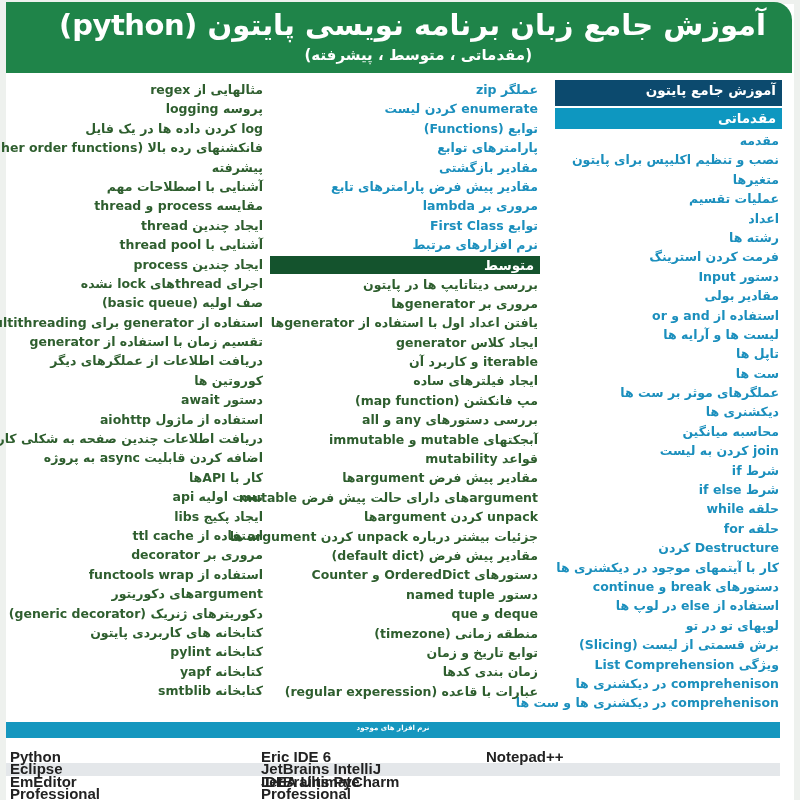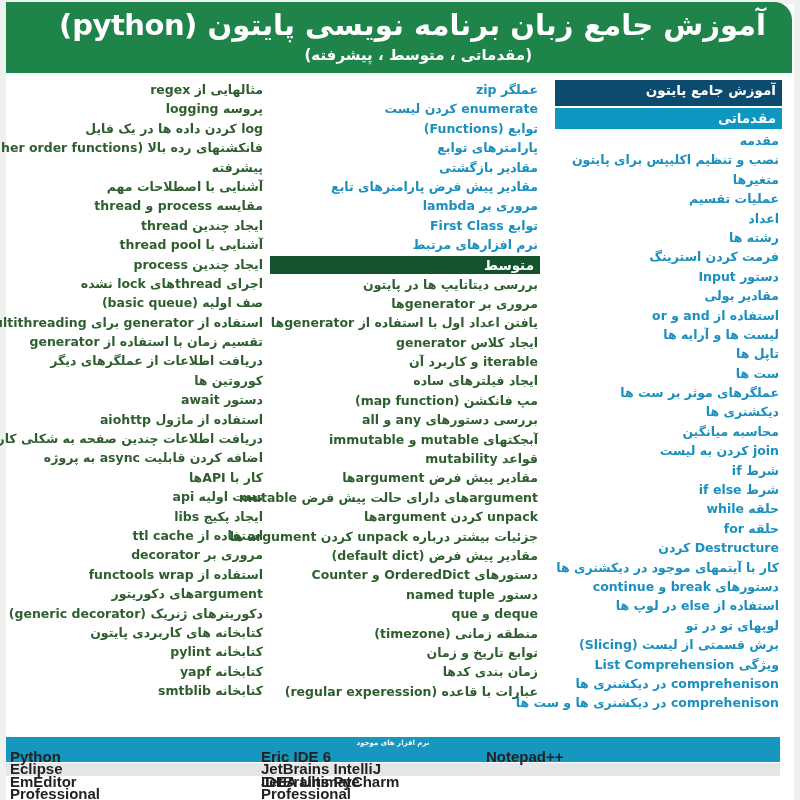--- a/index.html
+++ b/index.html
@@ -21,21 +21,21 @@
   .green { color: #2e5e2e; }
   .band { color: #fff; padding-right: 6px; font-weight: bold; font-size: 13.5px; }
   .band-orange { background: #0c4a6e; height: 26px; line-height: 20px; margin-bottom: 2px; }
   .band-blue { background: #0e97c0; height: 21px; line-height: 21px; margin-bottom: 2px; }
   .band-green { background: #14532d; height: 18px; line-height: 18px; margin: 1px 0; }
   .small { font-size: 9.5px; }
   .col-right .item { padding-right: 3px; }
   .col-mid .item { padding-right: 2px; }
   .col-left .item { padding-right: 2px; }
   .sw-bar {
-    position: absolute; left: 6px; top: 737px; width: 774px; height: 25px;
+    position: absolute; left: 6px; top: 722px; width: 774px; height: 16px;
     background: #1597bf; color: #fff; text-align: center; font-size: 7px; font-weight: bold; line-height: 12px; direction: rtl;
   }
   .sw-table { position: absolute; left: 6px; top: 751px; width: 774px; font-family: "Liberation Sans", sans-serif; font-size: 15px; font-weight: bold; color: #222; }
   .sw-row { display: flex; height: 12.3px; line-height: 12.3px; }
   .sw-row.alt { background: #e4e7ea; }
   .sw-row > div:nth-child(1) { width: 163px; padding-left: 4px; }
   .sw-row > div:nth-child(2) { width: 145px; padding-left: 0; }
   .sw-row > div:nth-child(3) { width: 466px; }
   .sw-row > div:nth-child(2) { position: relative; left: 92px; }
   .sw-row > div:nth-child(3) { position: relative; left: 172px; }

